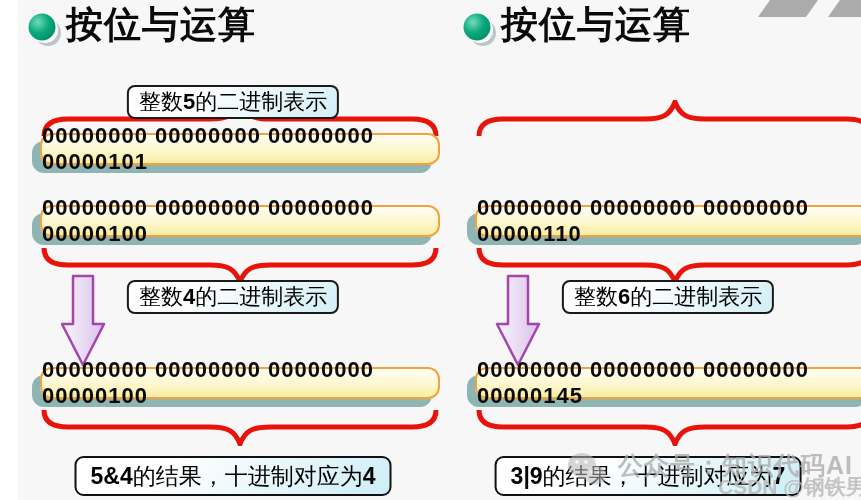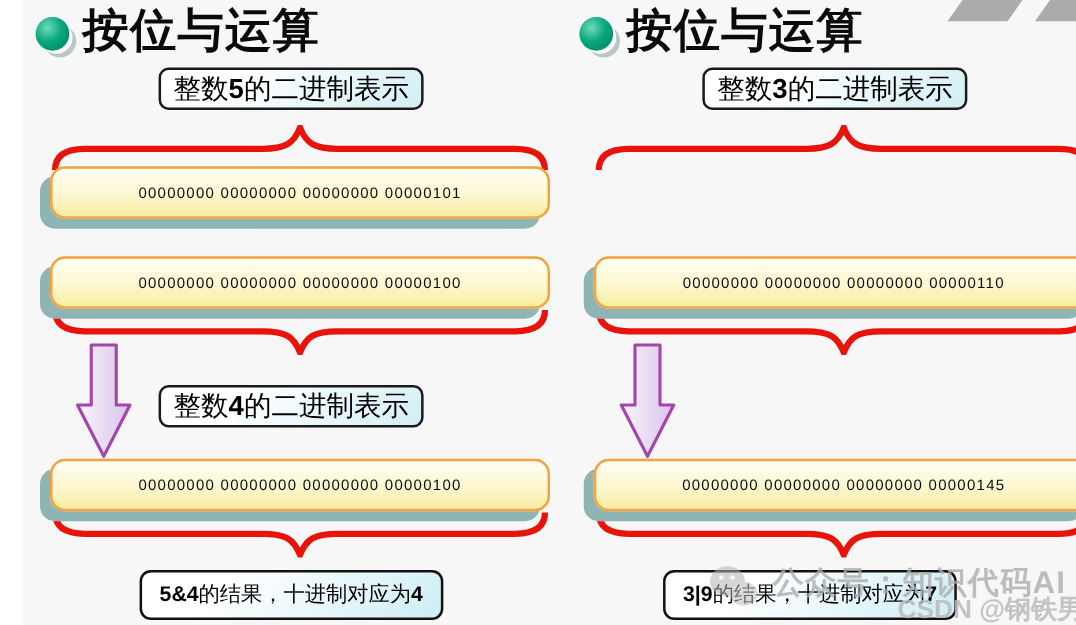--- a/index.html
+++ b/index.html
@@ -13,49 +13,49 @@
   .header{position:absolute;left:4px;top:2px;display:flex;align-items:center;}
   .bullet{width:44px;height:46px;flex:0 0 auto;}
   .title{font-size:37px;font-weight:900;color:#0a0a0a;letter-spacing:1px;line-height:46px;}
 
   
   .label-box{position:absolute;left:50%;transform:translateX(-50%);
              border:2px solid #1a1a1a;border-radius:8px;
              background:linear-gradient(135deg,#ffffff 30%,#d2eff5 100%);
              font-family:"Liberation Serif",serif;font-size:22px;color:#000;
              line-height:30px;height:30px;padding:0 10px;white-space:nowrap;text-align:center;}
-  .label-1{top:54px;text-align:right;}
-  .label-2{top:308px;}
+  .label-1{top:85px;text-align:right;}
+  .label-2{top:280px;}
   .label-box .num,.result-box .num{font-family:"Liberation Sans",sans-serif;font-weight:bold;}
 
   
-  .bin-box{position:absolute;left:22px;width:400px;height:42px;box-sizing:border-box;
+  .bin-box{position:absolute;left:22px;width:400px;height:32px;box-sizing:border-box;
            border:2px solid #f2a33c;border-radius:12px;
            background:linear-gradient(180deg,#fffef4 0%,#fdf7cf 55%,#f8eda2 100%);
            box-shadow:-8px 8px 0 0 #8fb4b4;
            display:flex;align-items:center;justify-content:center;
-           font-weight:normal;font-size:12px;letter-spacing:1px;color:#0a0a0a;}
+           font-weight:bold;font-size:22px;letter-spacing:1px;color:#0a0a0a;}
   .bin-1{top:133px;}
   .bin-2{top:205px;}
   .bin-3{top:367px;}
 
   
   .brace{position:absolute;left:22px;width:400px;height:36px;}
   .brace-up{top:100px;}
   .brace-d1{top:248px;}
   .brace-d2{top:410px;}
 
   
   .arrow{position:absolute;left:42px;top:274px;width:46px;height:94px;}
 
   
   .result-box{position:absolute;top:456px;left:50%;transform:translateX(-50%);
               border:2px solid #111;border-radius:9px;
               background:linear-gradient(135deg,#ffffff 28%,#cdeef6 100%);
-              font-family:"Liberation Serif",serif;font-size:17px;color:#000;
+              font-family:"Liberation Serif",serif;font-size:23px;color:#000;
               line-height:36px;height:36px;padding:0 14px;white-space:nowrap;text-align:right;}
   .col-right .result-box{left:calc(50% - 20px);}
 
   
   .stripes{position:absolute;left:731px;top:0;width:130px;height:18px;}
 
   
   .wm-icon{position:absolute;left:549px;top:451px;width:40px;height:36px;opacity:0.55;}
   .wm-line1{position:absolute;left:600px;top:449px;font-size:25px;letter-spacing:1px;
             color:rgba(172,172,172,0.78);font-weight:bold;white-space:nowrap;}
@@ -143,22 +143,22 @@
       <path d="M 4,0 C 4,10 10,17 28,17 L 170,17 C 188,17 195,21 200,34 C 205,21 212,17 230,17 L 372,17 C 390,17 396,10 396,0" fill="none" stroke="#e8140c" stroke-width="5" stroke-linecap="round"></path>
     </svg>
 
     <svg class="arrow" viewBox="0 0 46 94">
       <path d="M 13,2 L 33,2 L 33,50 L 44,50 L 23,91 L 2,50 L 13,50 Z" fill="url(#gradArrow)" stroke="#a445ab" stroke-width="2.5" stroke-linejoin="round"></path>
     </svg>
 
     <div class="bin-box bin-2">00000000 00000000 00000000 00000110</div>
     <div class="bin-box bin-3">00000000 00000000 00000000 00000145</div>
 
-    <div class="label-box label-1"><span>整数</span><span class="num">3</span><span>的二进制表示</span></div>
 
+    <div class="label-box label-2"><span>整数</span><span class="num">6</span><span>的二进制表示</span></div>
 
     <div class="result-box"><span class="num">3|9</span><span>的结果，十进制对应为</span><span class="num">7</span></div>
   </div>
 
   <svg class="wm-icon" viewBox="0 0 40 36">
     <ellipse cx="15" cy="14" rx="14" ry="12" fill="#b4b4b4"></ellipse>
     <circle cx="10" cy="11" r="1.8" fill="#f4f4f4"></circle>
     <circle cx="19" cy="11" r="1.8" fill="#f4f4f4"></circle>
     <ellipse cx="28" cy="24" rx="11" ry="9.5" fill="#bdbdbd"></ellipse>
     <circle cx="25" cy="21" r="1.5" fill="#f4f4f4"></circle>

